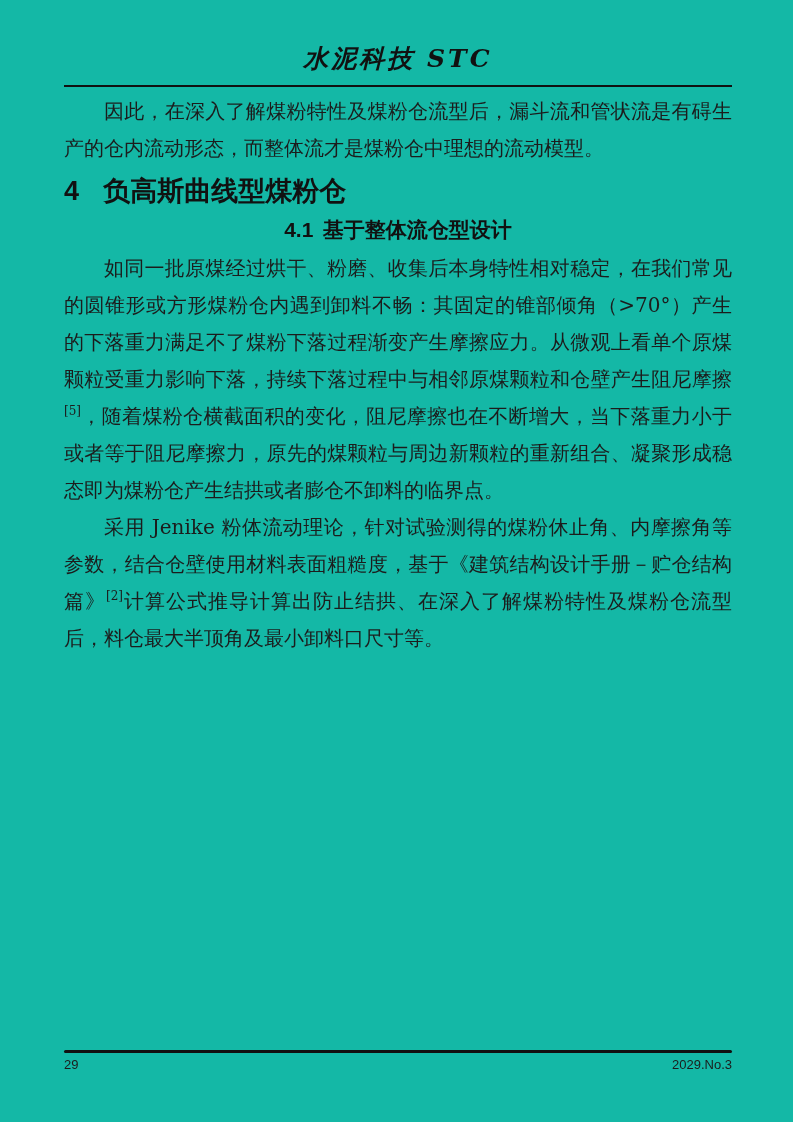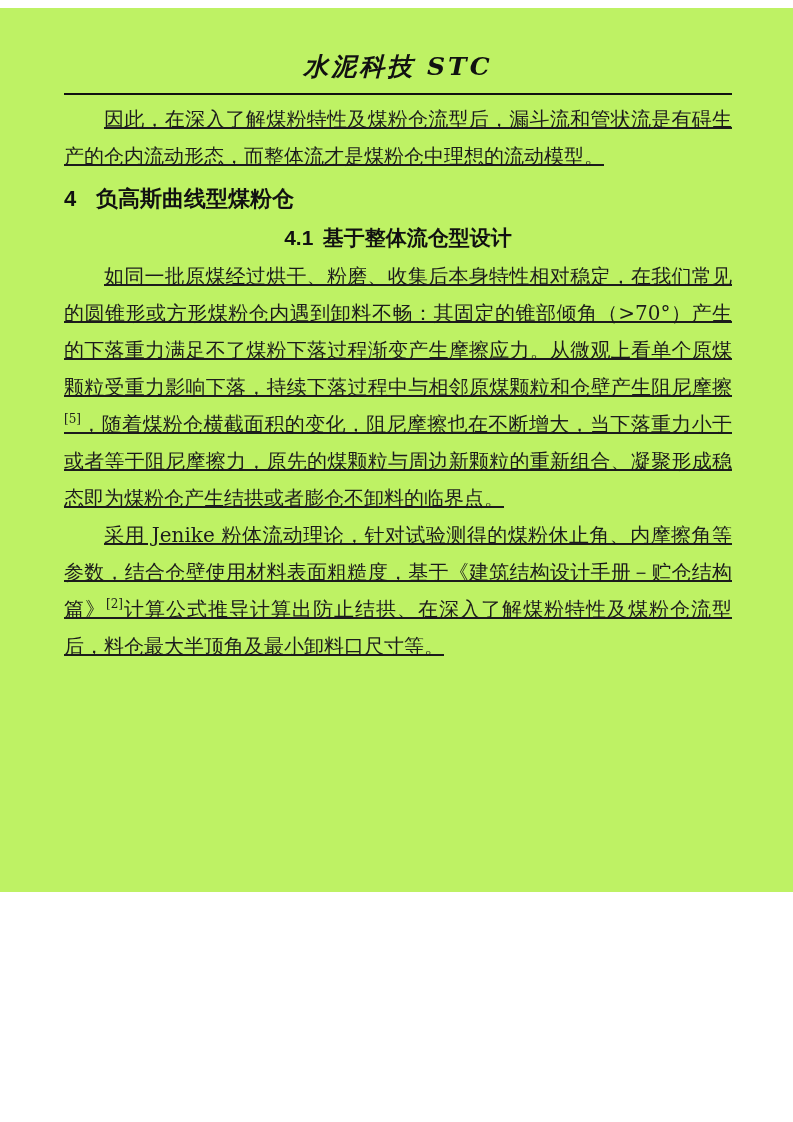--- a/index.html
+++ b/index.html
@@ -1,22 +1,22 @@
 <!DOCTYPE html>
 <html><head>
 <meta charset="utf-8">
 <style>
   * { margin: 0; padding: 0; box-sizing: border-box; }
   html, body { background: #ffffff; }
   .page {
     position: relative;
     width: 793px;
-    height: 884px;
-    margin: 8px auto;
-    background: #bef264;
+    height: 1122px;
+    margin: 0 auto;
+    background: #14b8a6;
     color: #1a1a1a;
     font-family: "DejaVu Serif", "Liberation Serif", serif;
     overflow: hidden;
   }
   .content {
     position: absolute;
     left: 64px;
     right: 61px;
     top: 0;
   }
@@ -34,28 +34,27 @@
     margin-top: 10px;
     height: 2px;
     background: #111111;
   }
   .body-para {
     font-size: 20px;
     line-height: 37px;
     text-align: justify;
     text-indent: 2em;
     color: #1c1c1c;
-    text-decoration: underline;
   }
   .para-first { margin-top: 6px; }
   .h-section {
     margin-top: 8px;
     font-family: "Liberation Sans", "DejaVu Sans", sans-serif;
     font-weight: bold;
-    font-size: 22px;
+    font-size: 27px;
     line-height: 32px;
     color: #111111;
   }
   .h-section .sec-num { margin-right: 0.9em; }
   .h-subsection {
     margin-top: 7px;
     margin-bottom: 4px;
     font-family: "Liberation Sans", "DejaVu Sans", sans-serif;
     font-weight: bold;
     font-size: 21px;

